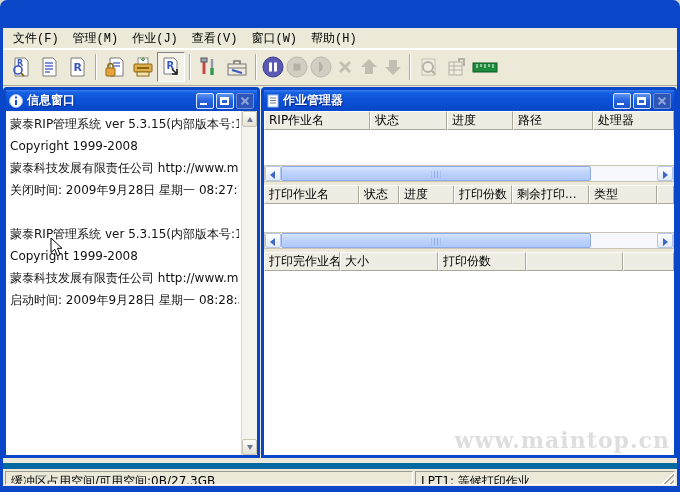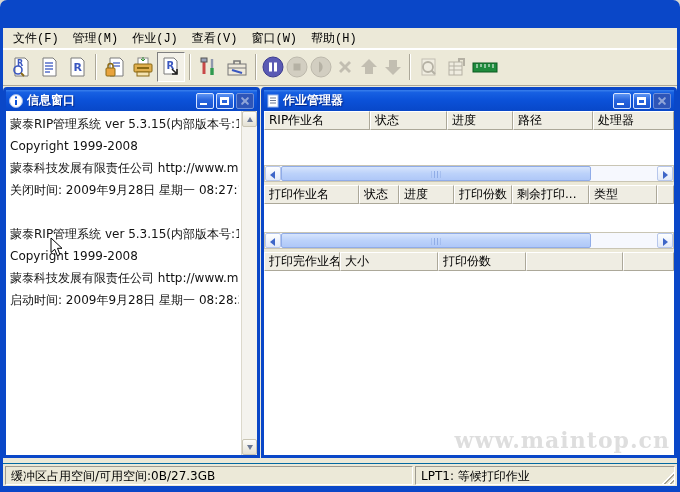--- a/index.html
+++ b/index.html
@@ -130,21 +130,21 @@
     background:repeating-linear-gradient(90deg,#8FACE6 0 1px,transparent 1px 3px);
   }
 
   
   .watermark {
     position:absolute; right:4px; bottom:2px; font-family:"DejaVu Serif","Liberation Serif",serif;
     font-weight:bold; font-size:22px; color:#DEDEDE; letter-spacing:1px; white-space:nowrap;
   }
 
   
-  .statusbar { height:23px; flex:none; display:flex; gap:2px; padding:2px 2px 1px 2px; border-top:1px solid #0369a1; font-size:12px; }
+  .statusbar { height:23px; flex:none; display:flex; gap:2px; padding:2px 2px 1px 2px; border-top:6px solid #0369a1; font-size:12px; }
   .spanel { border:1px solid; border-color:#9D9A90 #FFFFFF #FFFFFF #9D9A90; padding:1px 5px; white-space:nowrap; overflow:hidden; }
   .spanel.left { width:408px; flex:none; }
   .spanel.right { flex:1; position:relative; }
   .grip { position:absolute; right:0; bottom:0; width:13px; height:13px;
     background:
       linear-gradient(135deg, transparent 0 50%, #fff 50% 58%, #A6A292 58% 66%, transparent 66% 74%, #fff 74% 82%, #A6A292 82% 90%, transparent 90%);
   }
 </style>
 </head>
 <body>

